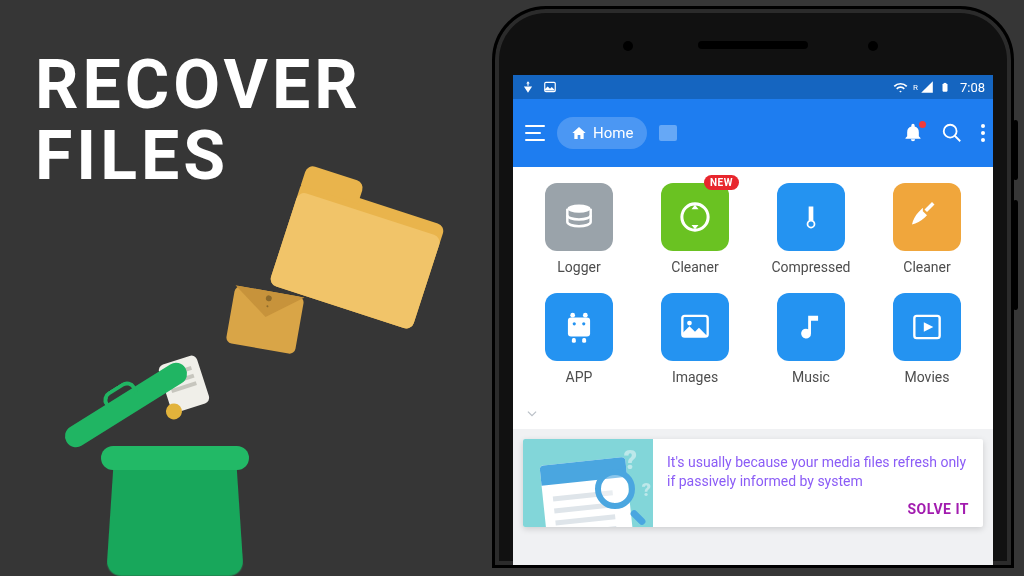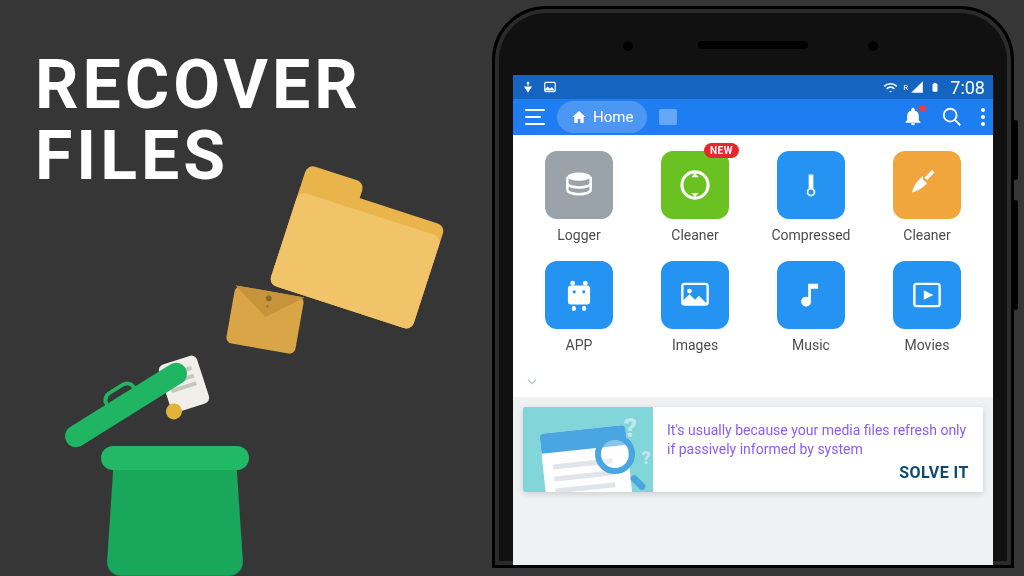--- a/index.html
+++ b/index.html
@@ -39,21 +39,21 @@
 
 .screen{position:absolute;left:18px;right:18px;top:66px;bottom:0;background:#f0f1f3;display:flex;flex-direction:column}
 
 
 .status{height:24px;background:#1565c0;color:#fff;display:flex;align-items:center;padding:0 8px;font-size:12px}
 .status .l{display:flex;gap:8px;align-items:center}
 .status .r{margin-left:auto;display:flex;gap:6px;align-items:center}
 .sico{width:14px;height:14px;display:inline-block}
 
 
-.appbar{height:36px;background:#1e7df0;display:flex;align-items:center;padding:0 8px;gap:6px}
+.appbar{height:68px;background:#1e7df0;display:flex;align-items:center;padding:0 8px;gap:6px}
 .hamb{width:30px;height:30px;display:flex;flex-direction:column;justify-content:center;gap:5px;padding:0 4px}
 .hamb span{height:2px;background:#fff;border-radius:2px}
 .hamb span:nth-child(1){width:20px}.hamb span:nth-child(2){width:16px}.hamb span:nth-child(3){width:20px}
 .pill{background:#4b97f3;border-radius:18px;height:32px;display:flex;align-items:center;gap:6px;padding:0 14px;color:#fff;font-size:15px}
 .pill svg{fill:#fff}
 .sq{width:18px;height:16px;background:#66a8f6;margin-left:6px;border-radius:2px}
 .abr{margin-left:auto;display:flex;align-items:center;gap:18px;color:#fff}
 .bell{position:relative}
 .dot{position:absolute;top:-2px;right:-3px;width:7px;height:7px;background:#f13b3b;border-radius:50%}
 .kebab{display:flex;flex-direction:column;gap:3px}
@@ -74,21 +74,21 @@
 .paper:before{content:"";position:absolute;left:0;right:0;top:0;height:20px;background:#4aa6e0;border-radius:4px 4px 0 0}
 .paper:after{content:"";position:absolute;left:10px;top:32px;width:60px;height:5px;background:#dfe5ea;box-shadow:0 12px 0 #dfe5ea,0 24px 0 #dfe5ea,0 36px 0 #dfe5ea,0 48px 0 #dfe5ea}
 .mag{position:absolute;right:8px;bottom:8px;width:50px;height:50px}
 .mag .ring{width:40px;height:40px;border:6px solid #4aa6e0;border-radius:50%;background:rgba(255,255,255,.35)}
 .mag .hand{position:absolute;right:-2px;bottom:-2px;width:18px;height:7px;background:#4aa6e0;border-radius:4px;transform:rotate(45deg)}
 .qm{position:absolute;color:#bde8ea;font-weight:900}
 .q1{right:16px;top:6px;font-size:26px}.q2{right:2px;top:40px;font-size:18px}
 .ctxt{padding:14px 14px 10px;flex:1}
 .ctxt h3{font-size:18px;color:#2b2b2b;font-weight:700;margin-bottom:6px}
 .ctxt p{font-size:14px;color:#8b5cf6;line-height:1.35}
-.solve{color:#0c4a6e;font-weight:700;font-size:16px;letter-spacing:.5px;text-align:right;margin-top:4px}
+.solve{color:#a21caf;font-weight:700;font-size:14px;letter-spacing:.5px;text-align:right;margin-top:10px}
 
 svg{display:block}
 </style>
 </head>
 <body>
 
 <div class="headline">
   <div>RECOVER</div>
   <div>FILES</div>
 </div>
@@ -136,21 +136,21 @@
           <svg viewBox="0 0 24 24" width="14" height="14" fill="#fff">
               <path d="M2 22L22 2v20H2z"></path>
             </svg>
         </span>
         <span class="sico">
           <svg viewBox="0 0 24 24" width="10" height="15" fill="#fff">
               <rect x="6" y="3" width="12" height="19" rx="2"></rect>
               <rect x="9" y="1" width="6" height="3"></rect>
             </svg>
         </span>
-        <span style="font-size:18px">7:08</span>
+        <span style="font-size:13px">7:08</span>
       </div>
     </div>
 
     <div class="appbar">
       <div class="hamb">
           <span></span>
           <span></span>
           <span></span>
         </div>
       <div class="pill">

